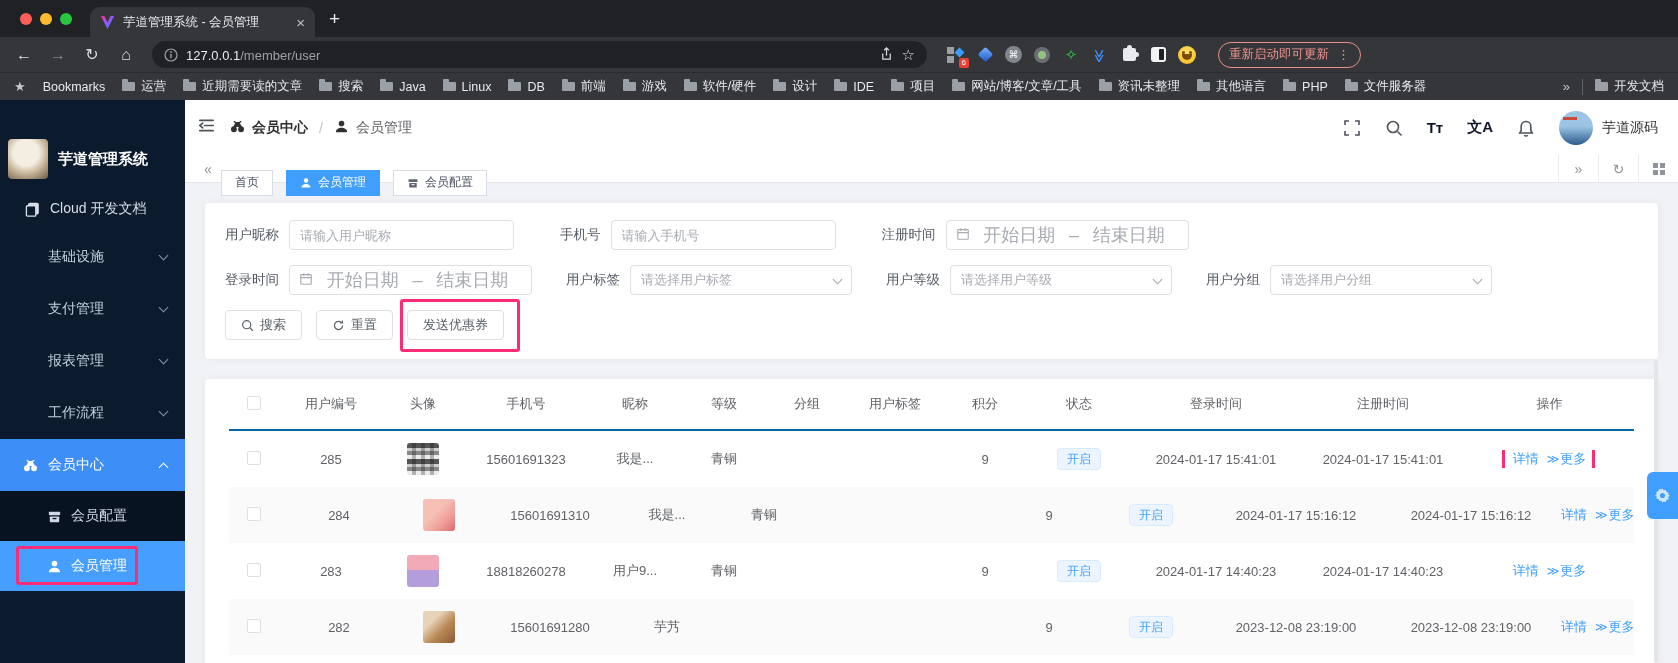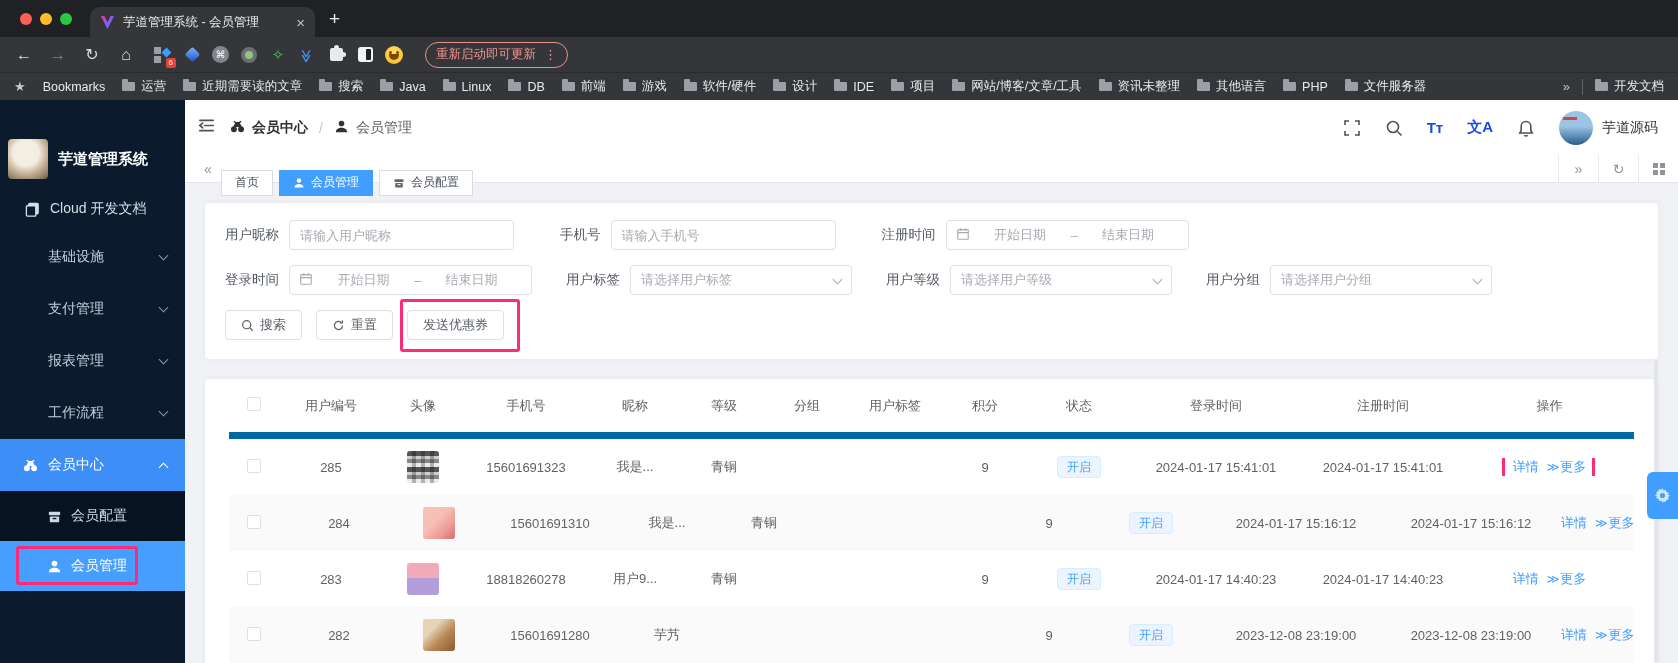--- a/index.html
+++ b/index.html
@@ -87,69 +87,69 @@
   .navbar { height:55px; background:#fff; display:flex; align-items:center; padding:0 20px 0 12px; gap:14px; }
   .hamb svg { width:19px; height:19px; stroke:#4e535a; }
   .crumb { display:flex; align-items:center; gap:7px; font-size:14px; }
   .crumb .ic svg { width:15px; height:15px; fill:#303133; }
   .crumb-1 { color:#303133; font-weight:bold; }
   .crumb-sep { color:#c0c4cc; margin:0 4px; }
   .crumb-2 { color:#606266; }
   .nav-right { margin-left:auto; display:flex; align-items:center; gap:24px; }
   .nvic { color:#4e535a; display:flex; align-items:center; justify-content:center; }
   .nvic svg { width:18px; height:18px; stroke:#4e535a; fill:none; stroke-width:1.6; }
-  .txtic { font-size:15px; color:#1d4ed8; font-weight:bold; }
+  .txtic { font-size:15px; color:#0f172a; font-weight:bold; }
   .userbox { display:flex; align-items:center; gap:9px; }
   .user-avatar { width:34px; height:34px; border-radius:50%;
     background:linear-gradient(180deg,#9cc4e4 0 45%,#2b5d8c 100%); position:relative; overflow:hidden; }
   .user-avatar::after{ content:""; position:absolute; left:4px; top:6px; width:14px; height:3px; background:#c94b3c; }
   .username { font-size:14px; color:#303133; }
 
   .tabsrow { height:28px; background:#fff; border-bottom:1px solid #e2e6ea; display:flex; align-items:center; padding-left:10px; }
   .tb-arrow { color:#909399; font-size:14px; width:26px; text-align:center; }
-  .chips { display:flex; gap:6px; align-items:flex-start;margin-top:28px; }
+  .chips { display:flex; gap:13px; align-items:flex-start;margin-top:28px; }
   .chip { height:26px; display:flex; align-items:center; gap:6px; padding:0 13px; border:1px solid #d8dce5;
     background:#fff; color:#495060; font-size:12px; white-space:nowrap; }
   .chip svg { width:12px; height:12px; fill:#5f6672; }
   .chip.active { background:#409eff; border-color:#409eff; color:#fff; }
   .chip.active svg { fill:#fff; }
   .tb-ctls { margin-left:auto; display:flex; height:100%; }
   .tb-ctl { width:40px; border-left:1px solid #e8eaee; display:flex; align-items:center; justify-content:center; color:#909399; font-size:14px; }
   .grid4 { width:12px; height:12px; display:grid; grid-template-columns:5px 5px; grid-template-rows:5px 5px; gap:2px; }
   .grid4 span { background:#909399; }
 
   .content { flex:1; padding:20px; overflow:hidden; }
   .card { background:#fff; border-radius:4px; box-shadow:0 0 8px rgba(0,0,0,.05); }
   .filter-card { padding:17px 20px; }
   .frow { display:flex; align-items:center; margin-bottom:15px; flex-wrap:nowrap; }
   .fitem { display:flex; align-items:center; margin-right:34px; }
   .flabel { font-size:13.5px; color:#565c66; font-weight:500; margin-right:10px; white-space:nowrap; }
   .tin { width:225px; height:30px; border:1px solid #dcdfe6; border-radius:4px; padding:0 10px; font-size:13px;
     color:#606266; font-family:inherit; outline:none; }
   .tin::placeholder { color:#a8abb2; }
   .daterange { width:243px; height:30px; border:1px solid #dcdfe6; border-radius:4px; display:flex;
-    align-items:center; gap:0; padding:0 9px; font-size:13px; color:#a8abb2; }
+    align-items:center; gap:0; padding:0 9px; font-size:18px; color:#a8abb2; }
   .daterange .dph { flex:1; text-align:center; }
   .dsep { color:#a8abb2; }
   .sel { width:222px; height:30px; border:1px solid #dcdfe6; border-radius:4px; display:flex; align-items:center;
     padding:0 10px; font-size:13px; color:#a8abb2; }
   .sel .ph { flex:1; }
   .sel .chev { border-color:#a8abb2; margin-top:-2px; }
   .cal svg { width:14px; height:14px; stroke:#a8abb2; fill:none; stroke-width:1.3; }
   .btnrow { display:flex; align-items:center; margin-bottom:2px; }
   .btn { height:30px; border:1px solid #dcdfe6; border-radius:4px; background:#fff; color:#5a6068;
     font-size:13px; display:inline-flex; align-items:center; gap:6px; padding:0 15px; font-family:inherit; }
   .btn svg { width:13px; height:13px; stroke:#5a6068; fill:none; stroke-width:1.5; }
   .mr14 { margin-right:14px; }
   .rel { position:relative; display:inline-flex; }
 
   .table-card { margin-top:20px; padding:0 24px; min-height:290px; }
   .trow { display:grid; grid-template-columns:50px 104px 80px 126px 92px 86px 80px 96px 84px 104px 170px 164px 1fr;
     align-items:center; }
-  .thead { height:60px; color:#8f9399; font-size:13px; border-bottom:7px solid #0369a1; }
+  .thead { height:52px; color:#8f9399; font-size:13px; border-bottom:2px solid #0369a1; }
   .tcell { text-align:center; font-size:13px; color:#606266; overflow:hidden; white-space:nowrap; }
   .tbody .trow { height:56px; }
   .trow.stripe { background:#fafafa;gap:8px; }
   .checkbox { width:14px; height:14px; border:1px solid #dcdfe6; border-radius:2px; background:#fff; display:inline-block; }
   .avatar { width:32px; height:32px; border-radius:3px; display:inline-block; vertical-align:middle; }
   .av-bw { background:repeating-linear-gradient(0deg,#ececec 0 4px,#888 4px 8px,#cfcfcf 8px 11px,#555 11px 16px),
            repeating-linear-gradient(90deg,rgba(255,255,255,.5) 0 5px,rgba(0,0,0,.25) 5px 9px); background-blend-mode:multiply; }
   .av-pink { background:linear-gradient(135deg,#f6c0b6 0 40%,#ef9d97 70%,#d96a6e 100%); }
   .av-uni { background:linear-gradient(180deg,#f2a9b8 0 46%,#b39ddb 46% 100%); }
   .av-dog { background:linear-gradient(135deg,#e6d3b8 0 30%,#b98a56 60%,#8a5a32 100%); }
@@ -197,20 +197,38 @@
       <span class="btab-close">×</span>
     </div>
     <span class="newtab">+</span>
   </div>
 
   <div class="toolbar">
     <span class="navg">←</span>
     <span class="navg dim">→</span>
     <span class="navg">↻</span>
     <span class="navg">⌂</span>
+    <div class="urlpill">
+      <span style="display:flex">
+        <svg width="14" height="14" viewBox="0 0 14 14">
+            <circle cx="7" cy="7" r="6" fill="none" stroke="#9aa0a6" stroke-width="1.2"></circle>
+        <rect x="6.3" y="6" width="1.4" height="4.2" fill="#9aa0a6"></rect>
+            <circle cx="7" cy="4" r="0.9" fill="#9aa0a6"></circle>
+          </svg>
+      </span>
+      <span><span class="url-host">127.0.0.1</span><span class="url-path">/member/user</span></span>
+      <span class="pill-sp"></span>
+      <span style="display:flex">
+        <svg width="15" height="15" viewBox="0 0 16 16" fill="none" stroke="#dadce0" stroke-width="1.3">
+        <path d="M4 7v6h8V7"></path>
+            <path d="M8 1v8M5.5 3.5L8 1l2.5 2.5"></path>
+          </svg>
+      </span>
+      <span class="star-g">☆</span>
+    </div>
     <div class="ext-row">
       <span class="exti ext-squares">
         <span class="sq sq1"></span>
           <span class="sq sq2"></span>
           <span class="dia"></span>
         <span class="ext-badge">6</span>
       </span>
       <span class="exti">
           <span class="ext-gem"></span>
         </span>

